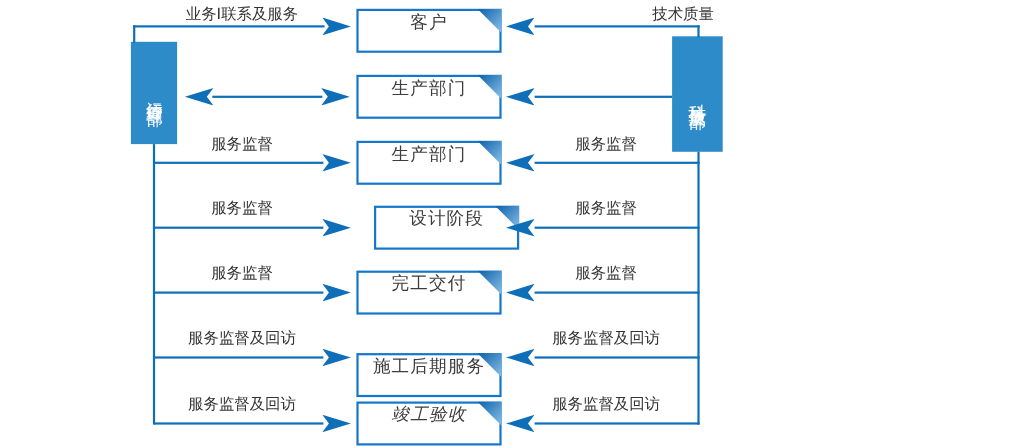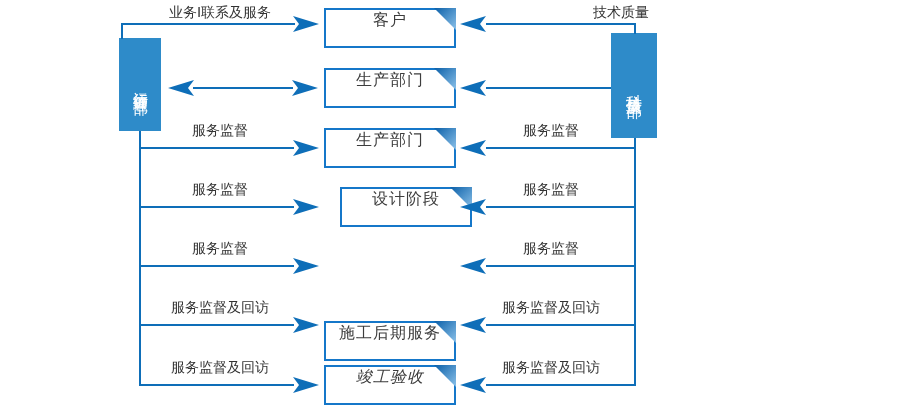--- a/index.html
+++ b/index.html
@@ -52,20 +52,24 @@
   <div class="fbox" style="top:68px;">
     <span>生产部门</span>
     <i class="fold"></i>
   </div>
   <div class="fbox" style="top:128px;">
     <span>生产部门</span>
     <i class="fold"></i>
   </div>
   <div class="fbox" style="top:187px;margin-left:16px;">
     <span>设计阶段</span>
+    <i class="fold"></i>
+  </div>
+  <div class="fbox" style="top:246px;">
+    <span>完工交付</span>
     <i class="fold"></i>
   </div>
   <div class="fbox" style="top:321px;">
     <span>施工后期服务</span>
     <i class="fold"></i>
   </div>
   <div class="fbox" style="top:365px;font-style:italic;">
     <span>竣工验收</span>
     <i class="fold"></i>
   </div>

